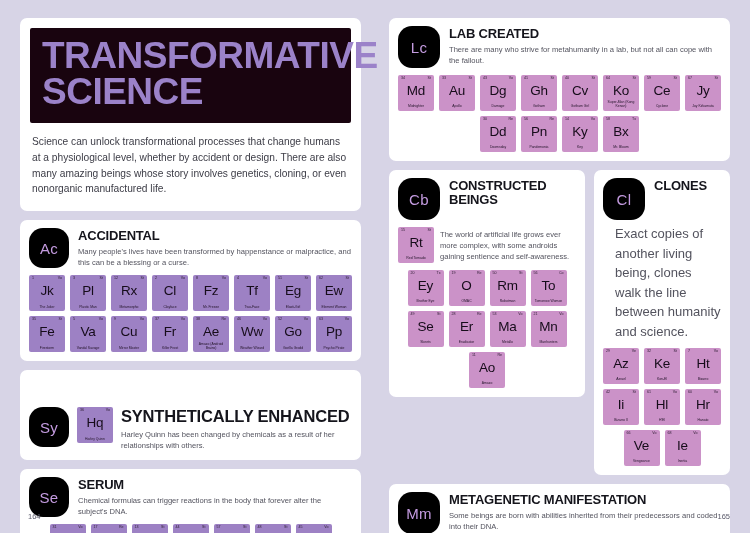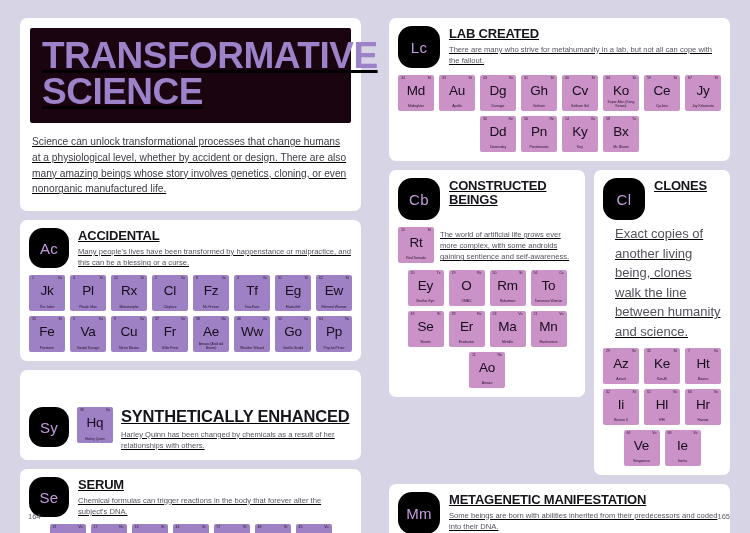--- a/index.html
+++ b/index.html
@@ -10,21 +10,20 @@
     overflow:hidden;
     position:relative;
   }
   .spread{
     position:absolute;left:0;top:0;width:750px;height:533px;
     display:flex;
   }
   .page{
     position:relative;
     box-sizing:border-box;
-    text-decoration:underline;
   }
   .page-left{width:375px;height:533px;padding:18px 14px 0 20px;}
   .page-right{width:375px;height:533px;padding:18px 20px 0 14px;}
 
   .card{
     background:#ffffff;
     border-radius:7px;
     box-sizing:border-box;
     margin-bottom:9px;
     padding:8px 9px 9px 9px;

